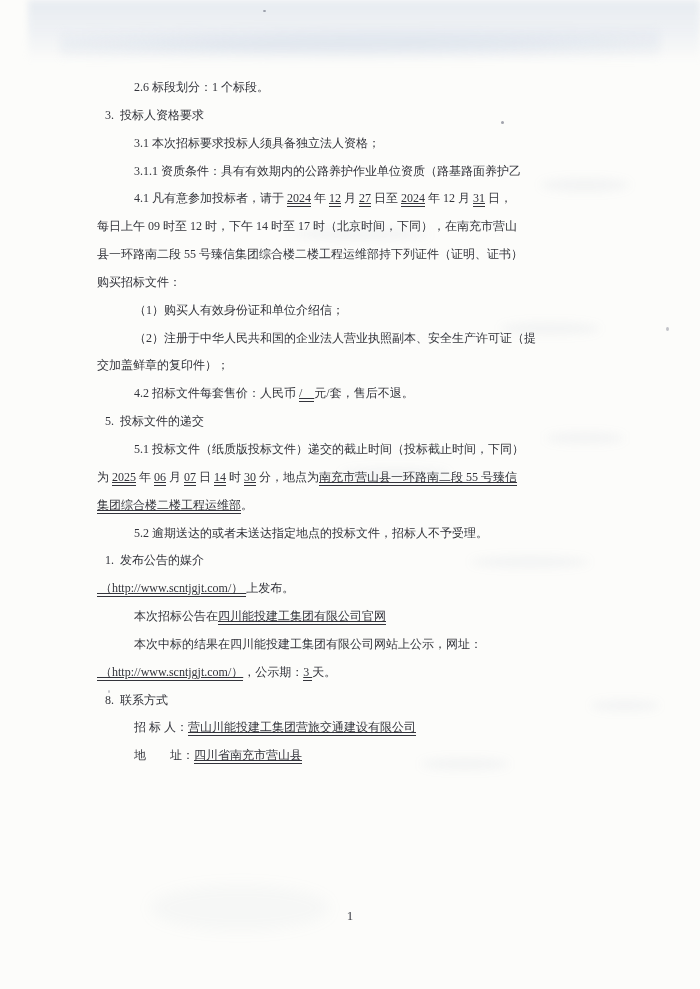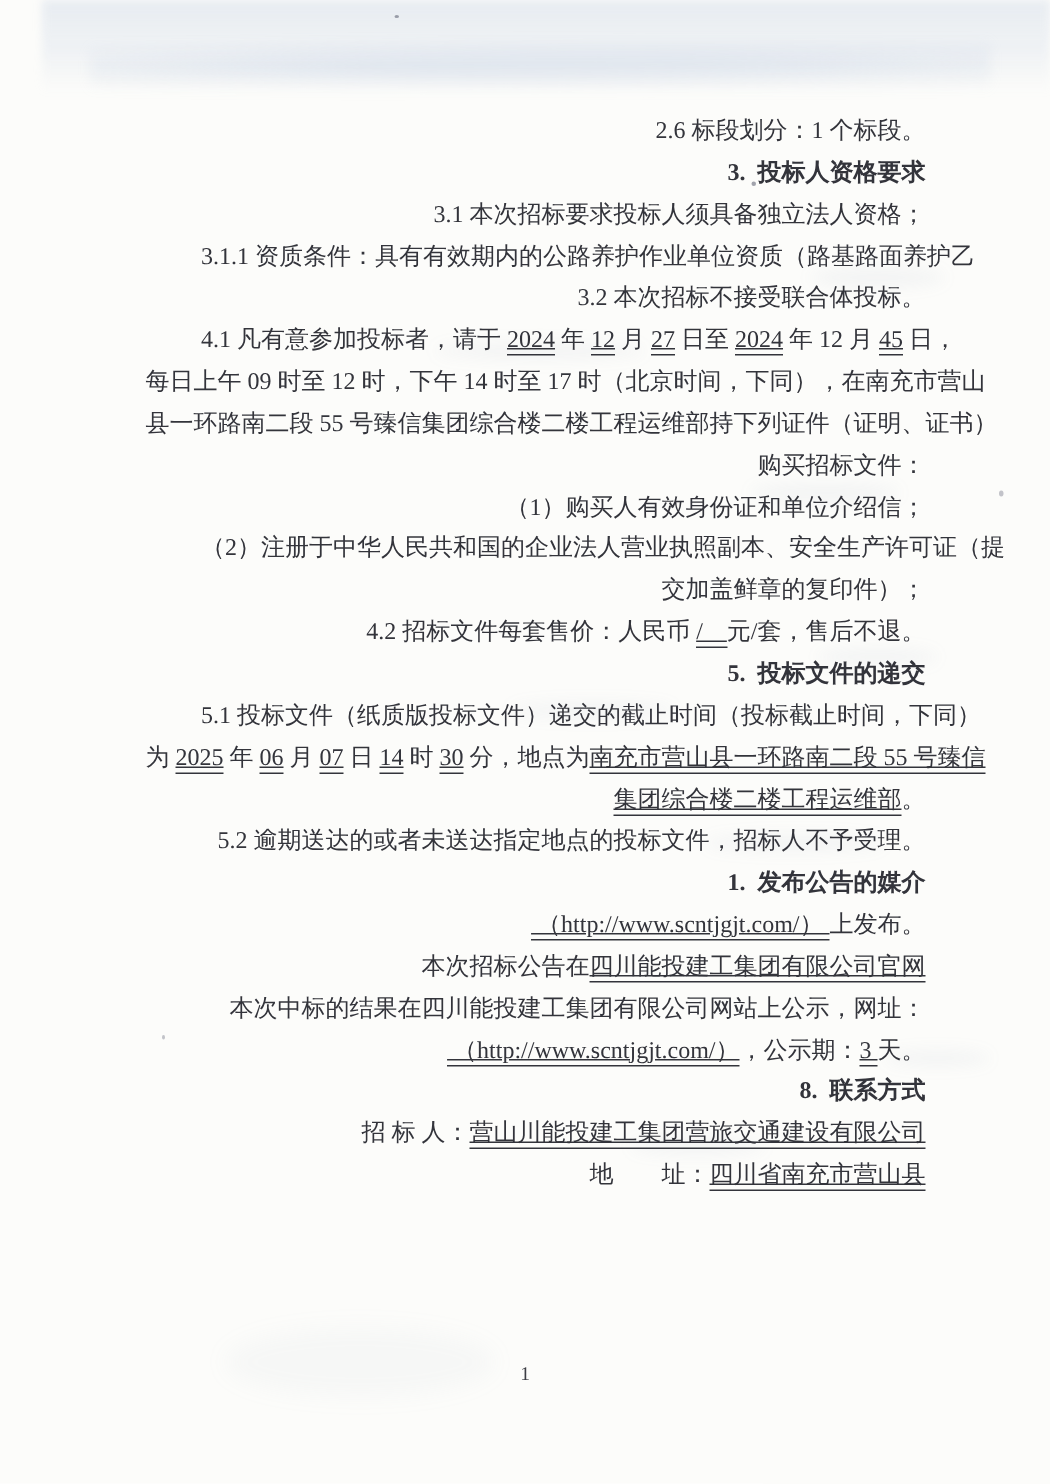--- a/index.html
+++ b/index.html
@@ -42,26 +42,25 @@
   .speck { background: rgba(85,90,108,0.55); border-radius: 50%; }
   .s1 { left: 501px; top: 121px; width: 3px; height: 3px; }
   .s2 { left: 263px; top: 10px; width: 3px; height: 2px; }
   .s3 { left: 666px; top: 327px; width: 3px; height: 4px; background: rgba(85,90,108,0.35); }
   .s4 { left: 108px; top: 690px; width: 2px; height: 3px; background: rgba(85,90,108,0.35); }
 
   .doc {
     position: absolute;
     left: 97px; top: 74px;
     width: 520px;
-    font-size: 16px;
+    font-size: 12px;
     line-height: 27.85px;
-    text-align: right;
   }
   .line { white-space: pre; }
-  .line.heading { font-weight: 700; padding-left: 8px; }
+  .line.heading { font-weight: 400; padding-left: 8px; }
   .line.indent-1 { padding-left: 37px; }
   .u { border-bottom: 1px solid currentColor; padding-bottom: 1px; text-decoration: underline; }
 
   .page-number {
     position: absolute;
     left: 0; right: 0; top: 908px;
     text-align: center;
     font-size: 13px;
     color: #3c3d44;
   }
@@ -84,22 +83,21 @@
   <div class="artifact speck s1"></div>
   <div class="artifact speck s2"></div>
   <div class="artifact speck s3"></div>
   <div class="artifact speck s4"></div>
 
   <div class="doc" id="doc-body">
       <div class="line  indent-1"><span>2.6 标段划分：1 个标段。</span></div>
       <div class="line heading indent-0"><span>3.  投标人资格要求</span></div>
       <div class="line  indent-1"><span>3.1 本次招标要求投标人须具备独立法人资格；</span></div>
       <div class="line  indent-1"><span>3.1.1 资质条件：具有有效期内的公路养护作业单位资质（路基路面养护乙</span></div>
-      <div class="line  indent-1"><span>3.2 本次招标不接受联合体投标。</span></div>
-      <div class="line  indent-1"><span>4.1 凡有意参加投标者，请于 </span><span class="u">2024</span><span> 年 </span><span class="u">12</span><span> 月 </span><span class="u">27</span><span> 日至 </span><span class="u">2024</span><span> 年 12 月 </span><span class="u">45</span><span> 日，</span></div>
+      <div class="line  indent-1"><span>4.1 凡有意参加投标者，请于 </span><span class="u">2024</span><span> 年 </span><span class="u">12</span><span> 月 </span><span class="u">27</span><span> 日至 </span><span class="u">2024</span><span> 年 12 月 </span><span class="u">31</span><span> 日，</span></div>
       <div class="line  indent-0"><span>每日上午 09 时至 12 时，下午 14 时至 17 时（北京时间，下同），在南充市营山</span></div>
       <div class="line  indent-0"><span>县一环路南二段 55 号臻信集团综合楼二楼工程运维部持下列证件（证明、证书）</span></div>
       <div class="line  indent-0"><span>购买招标文件：</span></div>
       <div class="line  indent-1"><span>（1）购买人有效身份证和单位介绍信；</span></div>
       <div class="line  indent-1"><span>（2）注册于中华人民共和国的企业法人营业执照副本、安全生产许可证（提</span></div>
       <div class="line  indent-0"><span>交加盖鲜章的复印件）；</span></div>
       <div class="line  indent-1"><span>4.2 招标文件每套售价：人民币 </span><span class="u">/　</span><span>元/套，售后不退。</span></div>
       <div class="line heading indent-0"><span>5.  投标文件的递交</span></div>
       <div class="line  indent-1"><span>5.1 投标文件（纸质版投标文件）递交的截止时间（投标截止时间，下同）</span></div>
       <div class="line  indent-0"><span>为 </span><span class="u">2025</span><span> 年 </span><span class="u">06</span><span> 月 </span><span class="u">07</span><span> 日 </span><span class="u">14</span><span> 时 </span><span class="u">30</span><span> 分，地点为</span><span class="u">南充市营山县一环路南二段 55 号臻信</span></div>

